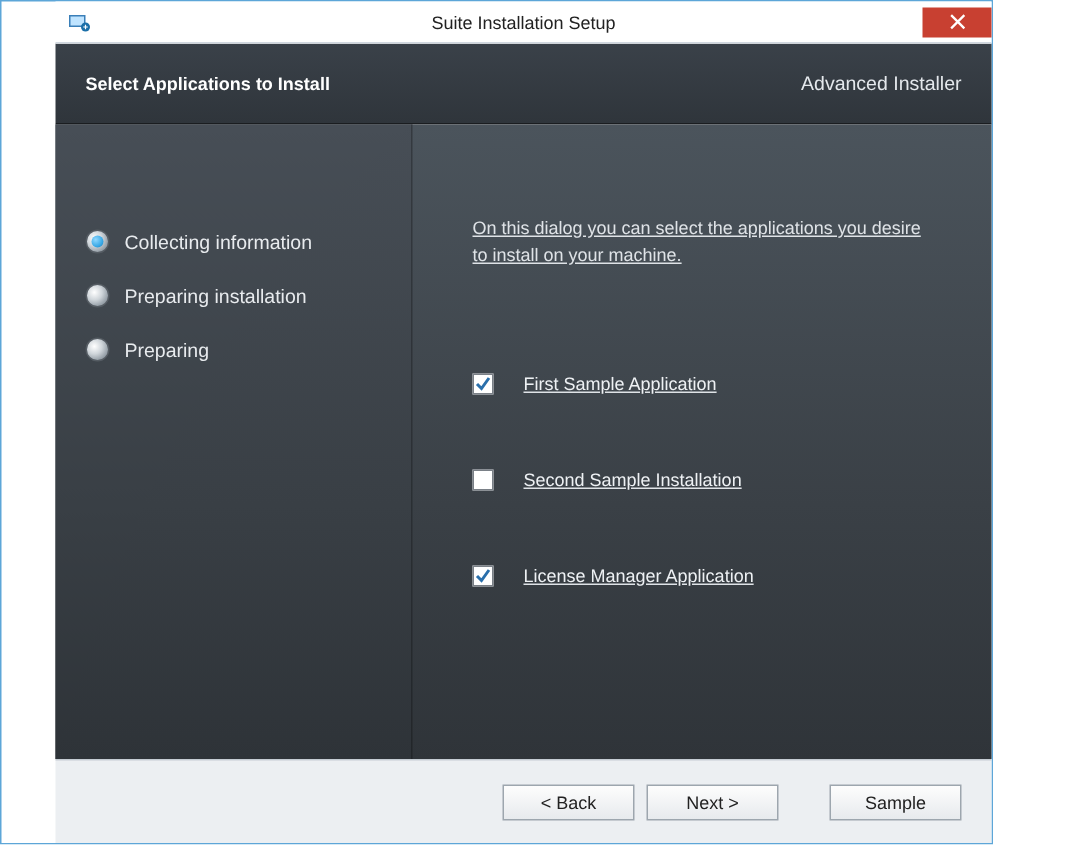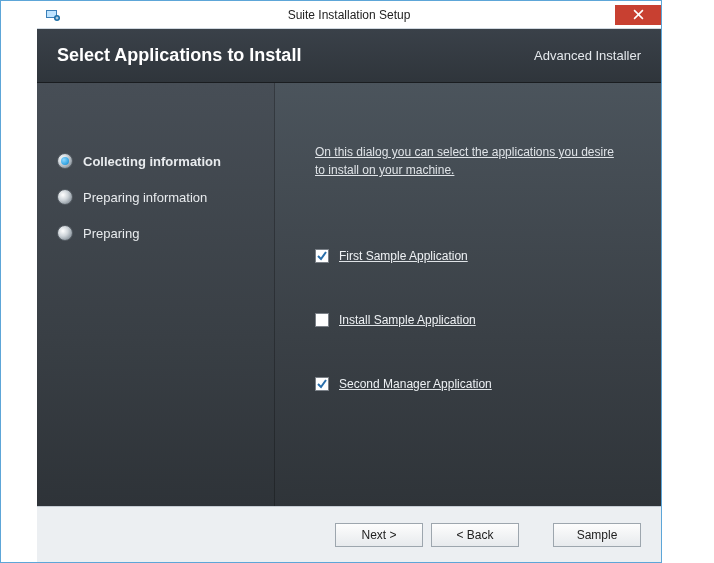--- a/index.html
+++ b/index.html
@@ -58,21 +58,21 @@
 .header {
   height: 54px;
   background: linear-gradient(#3a4149, #2f353b);
   border-bottom: 1px solid #1a1d20;
   display: flex;
   align-items: center;
   padding: 0 20px;
   color: #fff;
 }
 .header-title {
-  font-size: 18px;
+  font-size: 12px;
   font-weight: bold;
 }
 .header-brand {
   margin-left: auto;
   font-size: 13px;
   color: #e4e8ec;
 }
 .body {
   flex: 1;
   display: flex;
@@ -101,37 +101,37 @@
   flex-shrink: 0;
 }
 .step.active .radio::after {
   content: "";
   position: absolute;
   left: 3px; top: 3px;
   width: 8px; height: 8px;
   border-radius: 50%;
   background: radial-gradient(circle at 35% 35%, #8fd8ff, #3aa9e6 60%, #1b7bb8);
 }
-.step.active { font-weight: bold; }
+.step.active { font-weight: normal; }
 .main {
   flex: 1;
   padding: 60px 40px 20px 40px;
   color: #dfe3e7;
   text-decoration: underline;
 }
 .main-desc {
   font-size: 12px;
   line-height: 1.5;
   max-width: 320px;
   margin-bottom: 70px;
 }
 .checkbox-row {
   display: flex;
   align-items: center;
-  gap: 10px;
+  gap: 20px;
   margin-bottom: 50px;
   font-size: 12px;
   color: #eef1f4;
 }
 .checkbox {
   width: 14px; height: 14px;
   background: #fff;
   border: 1px solid #7a8087;
   display: inline-flex;
   align-items: center;
@@ -194,21 +194,21 @@
   </div>
 
   <div class="body">
     <div class="sidebar">
       <div class="step active">
         <span class="radio"></span>
         <span>Collecting information</span>
       </div>
       <div class="step">
         <span class="radio"></span>
-        <span>Preparing information</span>
+        <span>Preparing installation</span>
       </div>
       <div class="step">
         <span class="radio"></span>
         <span>Preparing</span>
       </div>
     </div>
 
     <div class="main">
       <div class="main-desc">On this dialog you can select the applications you desire to install on your machine.</div>
 
@@ -218,34 +218,34 @@
               <path d="M2 6 L5 9 L10 2" stroke="#2a6fab" stroke-width="2" fill="none"></path>
             </svg>
         </span>
         <span>First Sample Application</span>
       </div>
 
       <div class="checkbox-row">
         <span class="checkbox">
           
         </span>
-        <span>Install Sample Application</span>
+        <span>Second Sample Installation</span>
       </div>
 
       <div class="checkbox-row">
         <span class="checkbox checked">
           <svg viewBox="0 0 12 12">
               <path d="M2 6 L5 9 L10 2" stroke="#2a6fab" stroke-width="2" fill="none"></path>
             </svg>
         </span>
-        <span>Second Manager Application</span>
+        <span>License Manager Application</span>
       </div>
     </div>
   </div>
 
   <div class="footer">
+    <button class="btn">&lt; Back</button>
     <button class="btn">Next &gt;</button>
-    <button class="btn">&lt; Back</button>
     <span class="btn-gap"></span>
     <button class="btn">Sample</button>
   </div>
 
 </div>
 
 </body></html>

